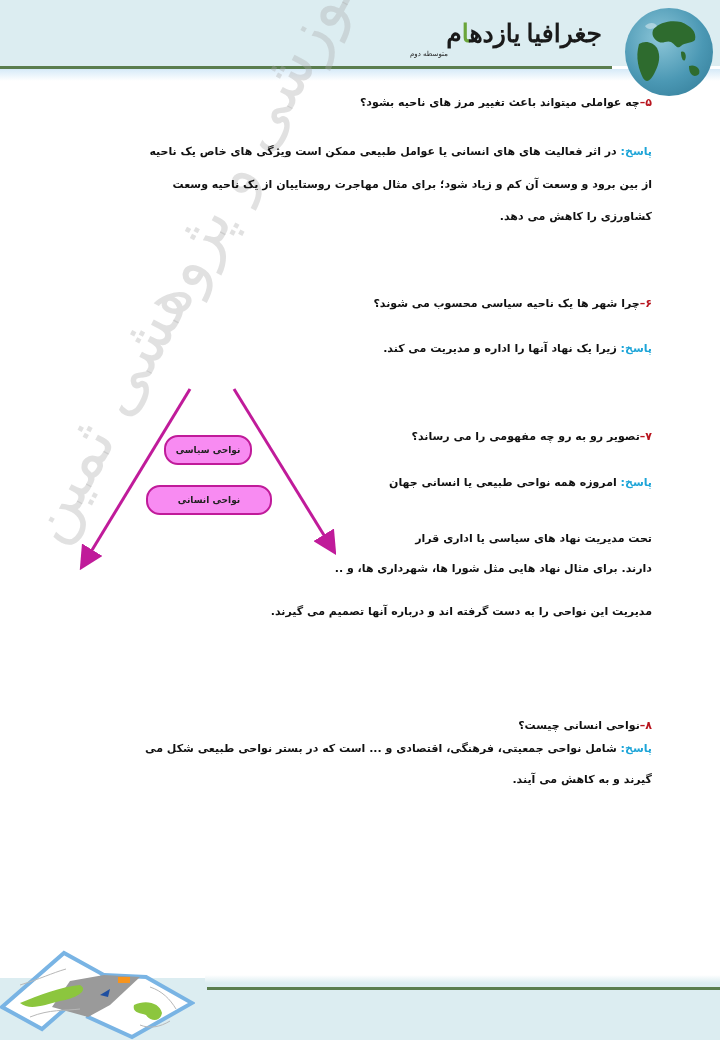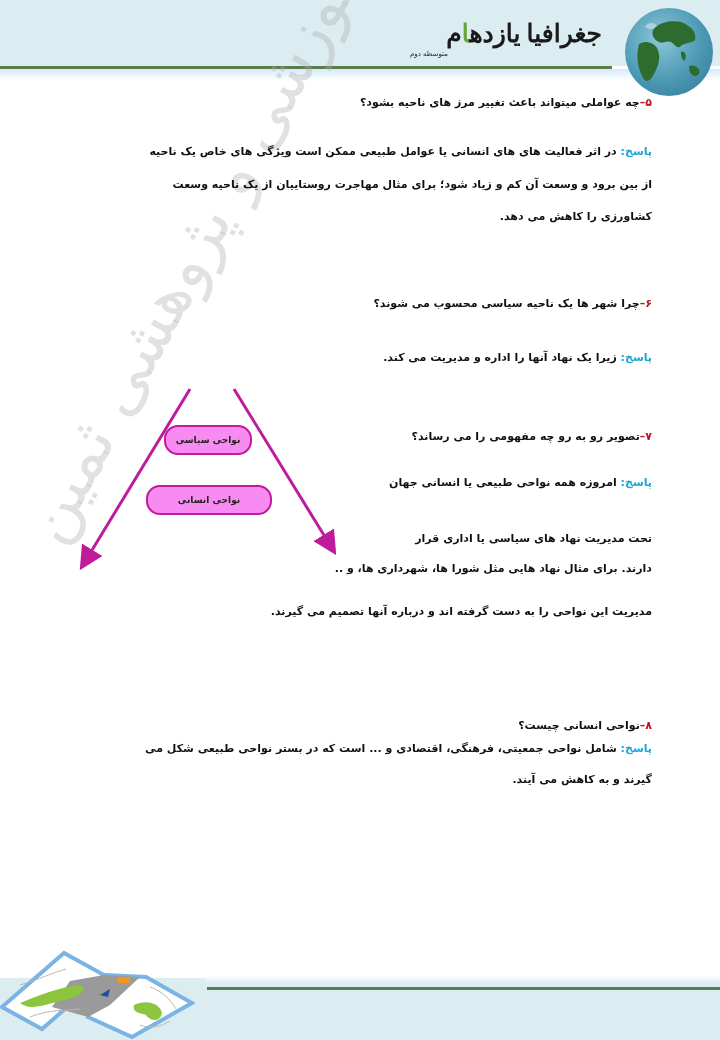--- a/index.html
+++ b/index.html
@@ -96,35 +96,35 @@
 </div>
 <div class="line" style="top:145px;">
   <span class="ans-label">پاسخ:</span> <span>در اثر فعالیت های های انسانی یا عوامل طبیعی ممکن است ویژگی های خاص یک ناحیه</span>
 </div>
 <div class="line" style="top:178px;">از بین برود و وسعت آن کم و زیاد شود؛ برای مثال مهاجرت روستاییان از یک ناحیه وسعت</div>
 <div class="line" style="top:210px;">کشاورزی را کاهش می دهد.</div>
 
 <div class="line" style="top:297px;">
   <span class="num"><span>۶</span>–</span><span>چرا شهر ها یک ناحیه سیاسی محسوب می شوند؟</span>
 </div>
-<div class="line" style="top:342px;margin-top:9px;">
+<div class="line" style="top:342px;">
   <span class="ans-label">پاسخ:</span> <span>زیرا یک نهاد آنها را اداره و مدیریت می کند.</span>
 </div>
 
 <div class="diagram">
   <svg width="260" height="190" viewBox="0 0 260 190" style="position:absolute;left:0;top:0;">
     <defs>
       <marker id="ah" markerWidth="8" markerHeight="8" refX="4" refY="4" orient="auto">
         <path d="M0,0 L8,4 L0,8 Z" fill="#c01b9a"></path>
       </marker>
     </defs>
     <line x1="114" y1="4" x2="10" y2="175" stroke="#c01b9a" stroke-width="3" marker-end="url(#ah)"></line>
     <line x1="158" y1="4" x2="254" y2="160" stroke="#c01b9a" stroke-width="3" marker-end="url(#ah)"></line>
   </svg>
-  <div class="pill" style="left:88px; top:40px; width:84px;">نواحی سیاسی</div>
+  <div class="pill" style="left:88px; top:50px; width:84px;">نواحی سیاسی</div>
   <div class="pill" style="left:70px; top:100px; width:122px;">نواحی انسانی</div>
 </div>
 
 <div class="line" style="top:430px;">
   <span class="num"><span>۷</span>–</span><span>تصویر رو به رو چه مفهومی را می رساند؟</span>
 </div>
 <div class="line" style="top:476px;">
   <span class="ans-label">پاسخ:</span> <span>امروزه همه نواحی طبیعی یا انسانی جهان</span>
 </div>
 <div class="line" style="top:519px;margin-top:13px;">تحت مدیریت نهاد های سیاسی یا اداری قرار</div>

